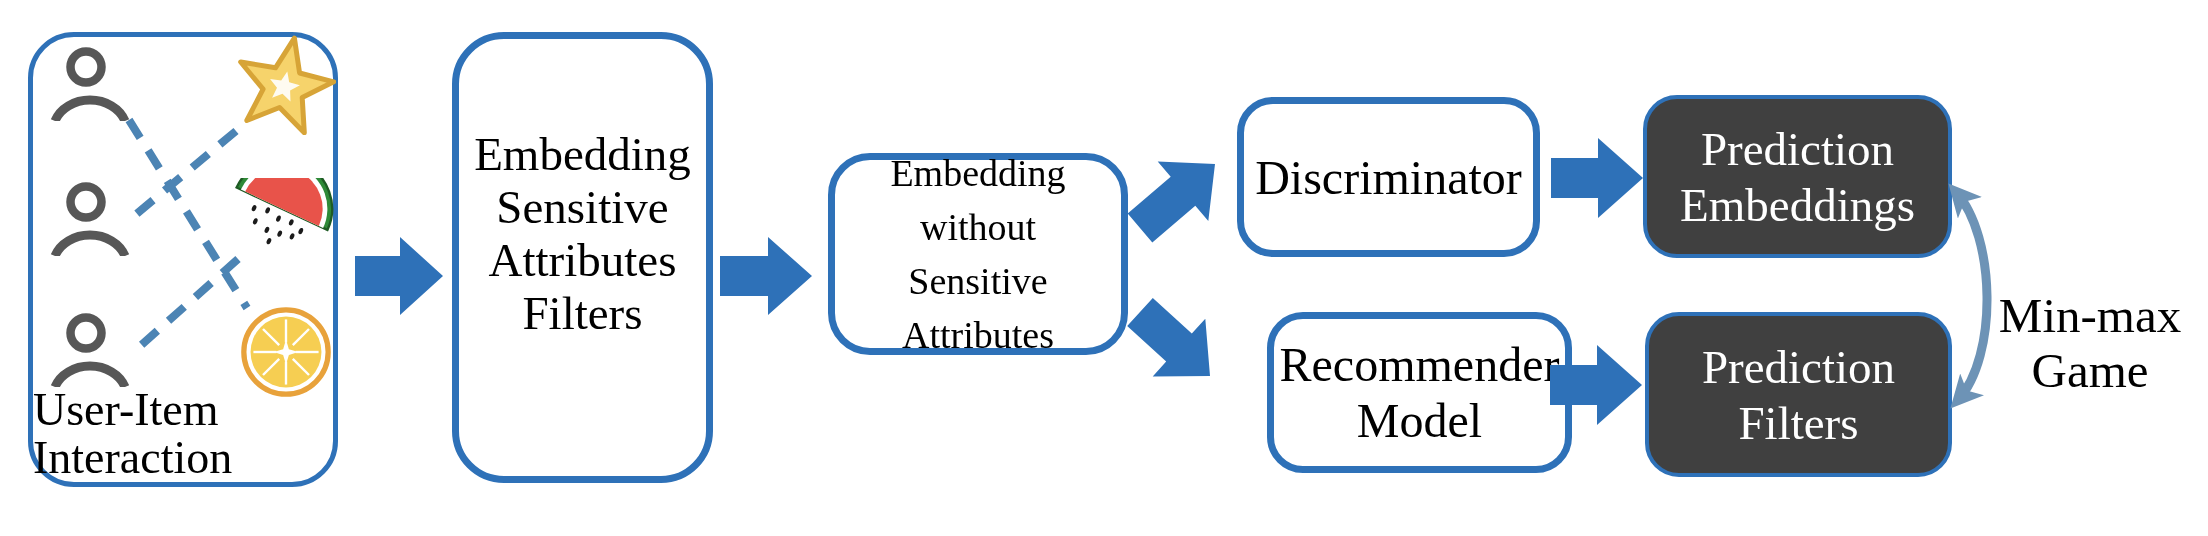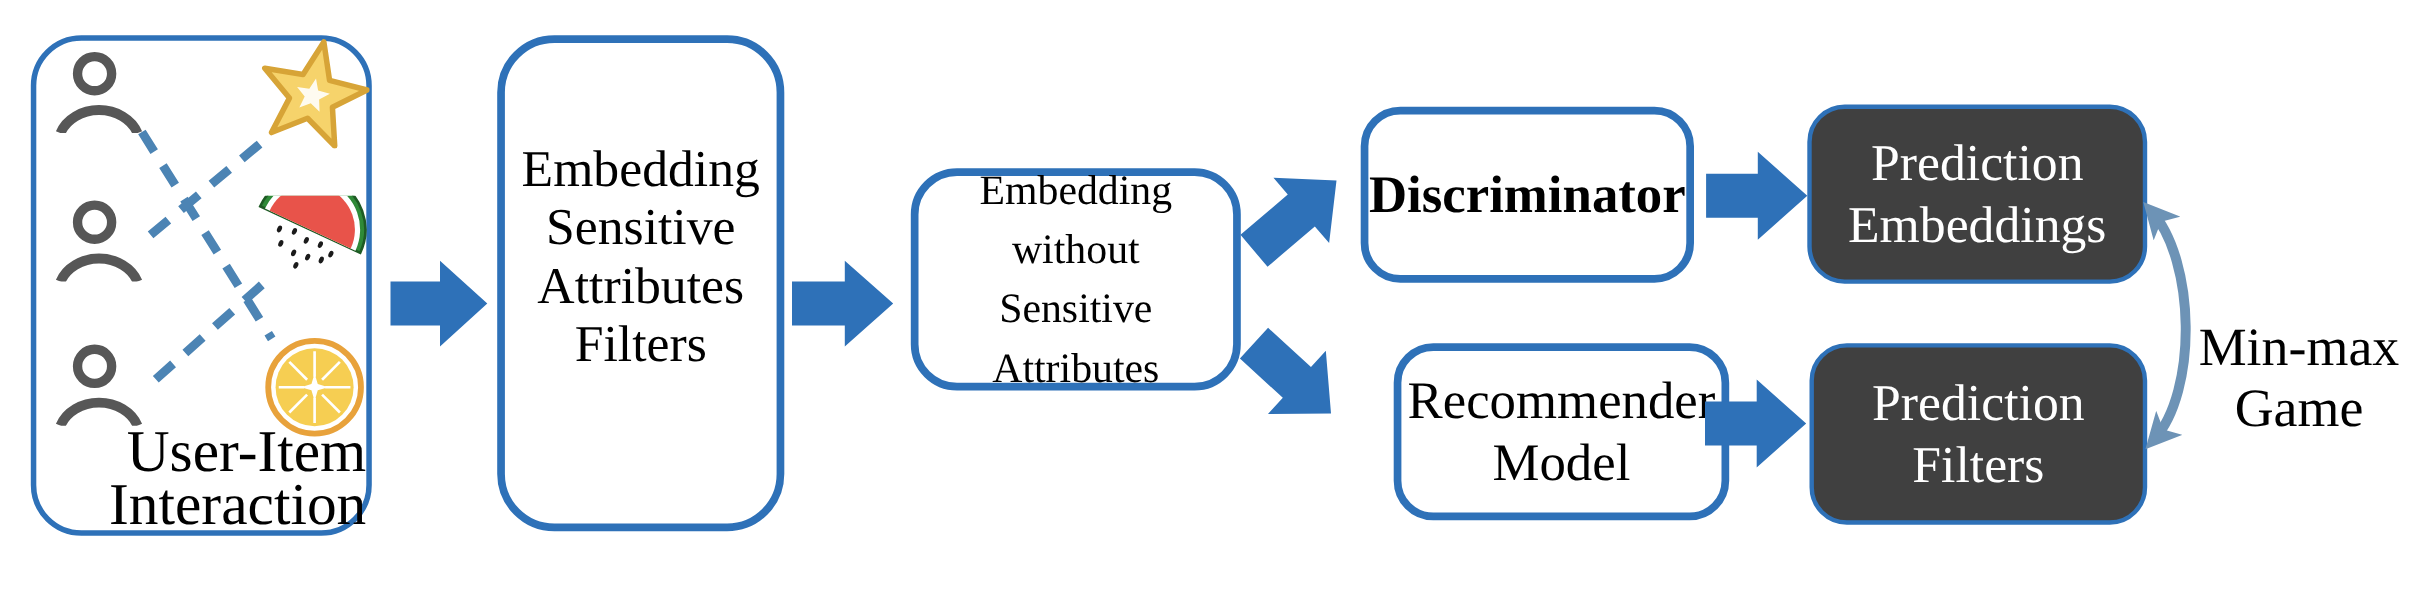--- a/index.html
+++ b/index.html
@@ -12,27 +12,27 @@
     position:absolute; box-sizing:border-box; background:#ffffff;
     border:7px solid #2E71B8; display:flex; flex-direction:column;
     align-items:center; justify-content:center; text-align:center;
   }
   .ln { display:block; white-space:nowrap; }
 
   .box-useritem   { left:28px;  top:32px;  width:310px; height:455px; border-radius:46px; border-width:5px; }
   .box-generator  { left:452px; top:32px;  width:261px; height:451px; border-radius:52px; }
   .box-generator .txt { transform:translateY(-24px); font-size:47px; line-height:53px; }
   .box-embedding  { left:828px; top:153px; width:300px; height:202px; border-radius:42px; font-size:38px; line-height:54px; }
-  .box-discrim    { left:1237px; top:97px;  width:303px; height:160px; border-radius:36px; font-size:48px;font-weight:bold; }
+  .box-discrim    { left:1237px; top:97px;  width:303px; height:160px; border-radius:36px; font-size:48px; }
   .box-recommend  { left:1237px; top:312px; width:305px; height:161px; border-radius:36px; font-size:48px; line-height:56px;margin-left:30px; }
   .box-fill       { background:#404040; border:4px solid #2E71B8; color:#ffffff; }
   .box-predemb    { left:1643px; top:95px;  width:309px; height:163px; border-radius:34px; font-size:47px; line-height:56px; }
   .box-predscore  { left:1645px; top:312px; width:307px; height:165px; border-radius:34px; font-size:47px; line-height:56px; }
 
-  .useritem-label { position:absolute; left:0; right:0; bottom:0; font-size:54px; line-height:48px; text-align:right; }
+  .useritem-label { position:absolute; left:0; right:0; bottom:0; font-size:46px; line-height:48px; text-align:left; }
 
   .sprite { position:absolute; }
   .overlay { position:absolute; left:0; top:0; width:2208px; height:536px; pointer-events:none; }
 
   .minmax {
     position:absolute; left:1985px; top:256px; width:210px;
     font-size:49px; line-height:55px; text-align:center; color:#000;margin-top:32px;
   }
 </style>
 </head>

